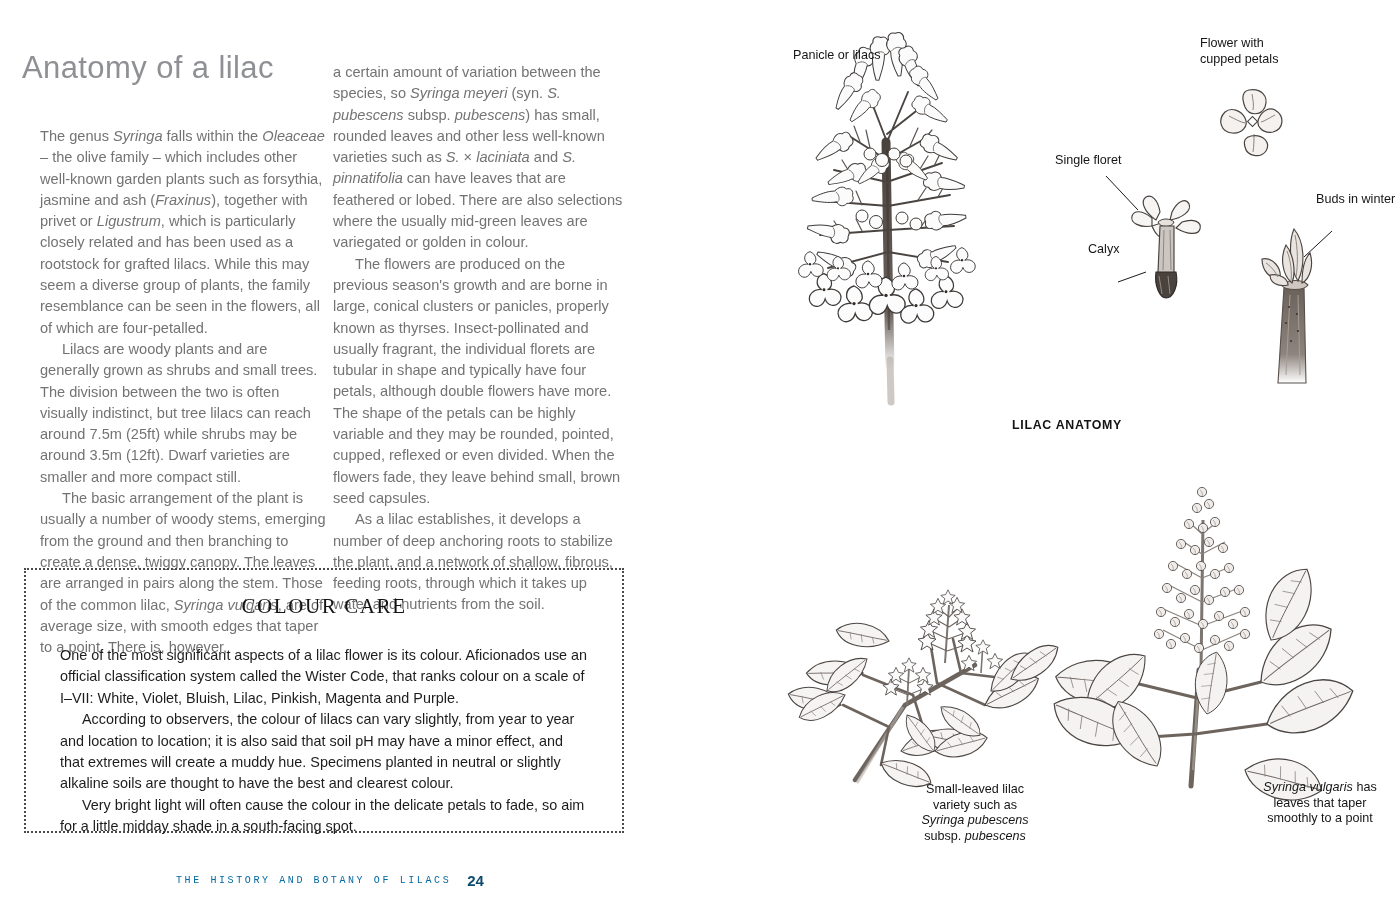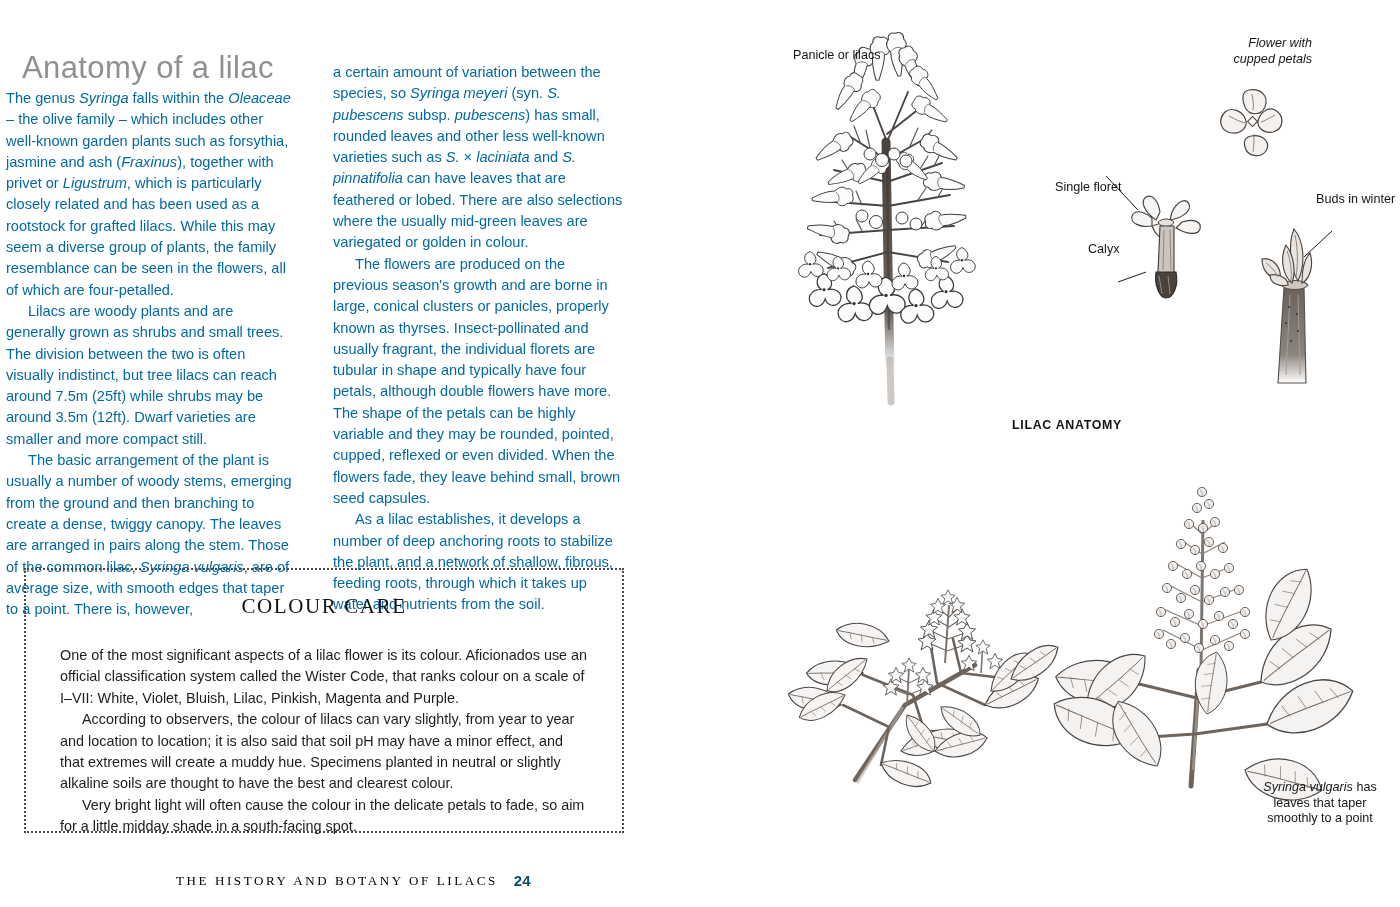--- a/index.html
+++ b/index.html
@@ -35,23 +35,23 @@
     white-space: nowrap;
   }
 
   .col {
     position: absolute;
     top: 88px;
     width: 290px;
     font-size: 14.6px;
     line-height: 21.3px;
     text-align: left;
-    color: #0369a1;
-  }
-  .col-1 { left: 6px; }
+    color: #737373;
+  }
+  .col-1 { left: 40px; margin-top: 38px; }
   .col-2 { left: 333px; top: 62px; }
 
   .col p { margin: 0; }
   .col p + p { text-indent: 22px; }
   .col i, .col em { font-style: italic; }
 
   
   .feature-box {
     position: absolute;
     left: 24px;
@@ -80,44 +80,44 @@
 
   
   .footer {
     position: absolute;
     bottom: 18px;
     font-size: 0;
     white-space: nowrap;
   }
   .footer-left  { left: 176px; }
   .running-head {
-    font-family: Liberation Serif, serif;
-    font-size: 13px;
+    font-family: Liberation Mono, monospace;
+    font-size: 10px;
     letter-spacing: 2.6px;
-    color: #000000;
+    color: #0369a1;
     vertical-align: middle;
   }
   .folio {
     font-family: "Liberation Sans", sans-serif;
     font-size: 15px;
     font-weight: bold;
     color: #0c4a6e;
     vertical-align: middle;
   }
   .footer-left .folio  { margin-left: 16px; }
 
   
   .label {
     position: absolute;
     font-size: 12.6px;
     line-height: 15.5px;
     color: #151515;
     white-space: pre-line;
   }
-  .label.center { text-align: right; font-style: italic; }
+  .label.center { text-align: left; }
 
   .plate-caption {
     position: absolute;
     font-size: 12.4px;
     font-weight: bold;
     letter-spacing: 0.7px;
     color: #131313;
     white-space: nowrap;
   }
 
@@ -308,21 +308,21 @@
 
         <path d="M70,66 L68,112 C68,118 84,118 84,112 L84,66 Z" fill="#cdc6c0" stroke="#46413e" stroke-width="1.15"></path>
         <path d="M74,70 L73,110" stroke="#8d857f" stroke-width="1" fill="none"></path>
         <path d="M80,70 L81,110" stroke="#8d857f" stroke-width="1" fill="none"></path>
 
         <path d="M66,112 C64,126 70,138 76,138 C83,138 89,126 86,112 Z" fill="#4a423c" stroke="#2e2926" stroke-width="1.1"></path>
         <path d="M69,116 L72,134 M78,116 L80,134" stroke="#9a928c" stroke-width="0.9" fill="none"></path>
       </svg>
     </div>
 
-    <div class="label" style="left:355px; top:153px;margin-top:27px;">Single floret</div>
+    <div class="label" style="left:355px; top:153px;">Single floret</div>
 
     <div class="label" style="left:388px; top:242px;">Calyx</div>
 
     <div class="illus" style="left:548px; top:215px;">
       <svg width="120" height="180" viewBox="0 0 120 180" aria-hidden="true">
         <defs>
           <linearGradient id="twigG" x1="0" y1="0" x2="1" y2="0">
             <stop offset="0%" stop-color="#9d948d"></stop>
             <stop offset="40%" stop-color="#5e554f"></stop>
             <stop offset="100%" stop-color="#a9a099"></stop>
@@ -435,20 +435,26 @@
           <g transform="translate(196,88)">
             <path d="M0,30 L2,0" stroke="#7d756f" stroke-width="1.6" fill="none"></path>
             <use href="#starFlower" transform="translate(-12,20) scale(0.85)"></use>
             <use href="#starFlower" transform="translate(14,18) scale(0.85)"></use>
             <use href="#starFlower" transform="translate(2,4) scale(0.8)"></use>
           </g>
         </g>
       </svg>
     </div>
 
+    <div class="caption-block" style="left:200px; top:782px; width:150px;">
+      <div>Small-leaved lilac</div>
+      <div>variety such as</div>
+      <div><i>Syringa pubescens</i></div>
+      <div><span>subsp. </span><i>pubescens</i></div>
+    </div>
 
     <div class="illus" style="left:395px; top:470px;">
       <svg width="290" height="320" viewBox="0 0 290 320" aria-hidden="true">
         <defs>
           <g id="leafL">
             <path d="M0,0 C18,-34 62,-42 82,-16 C64,16 20,22 0,0 Z" fill="#f5f3f1" stroke="#4c4643" stroke-width="1.2"></path>
             <path d="M3,0 C24,-6 56,-11 80,-16" stroke="#6f6763" stroke-width="0.95" fill="none"></path>
             <path d="M16,-14 L22,-3 M32,-20 L38,-7 M48,-22 L54,-10 M62,-22 L68,-12" stroke="#8a827d" stroke-width="0.75" fill="none"></path>
           </g>
           <g id="budTiny">

